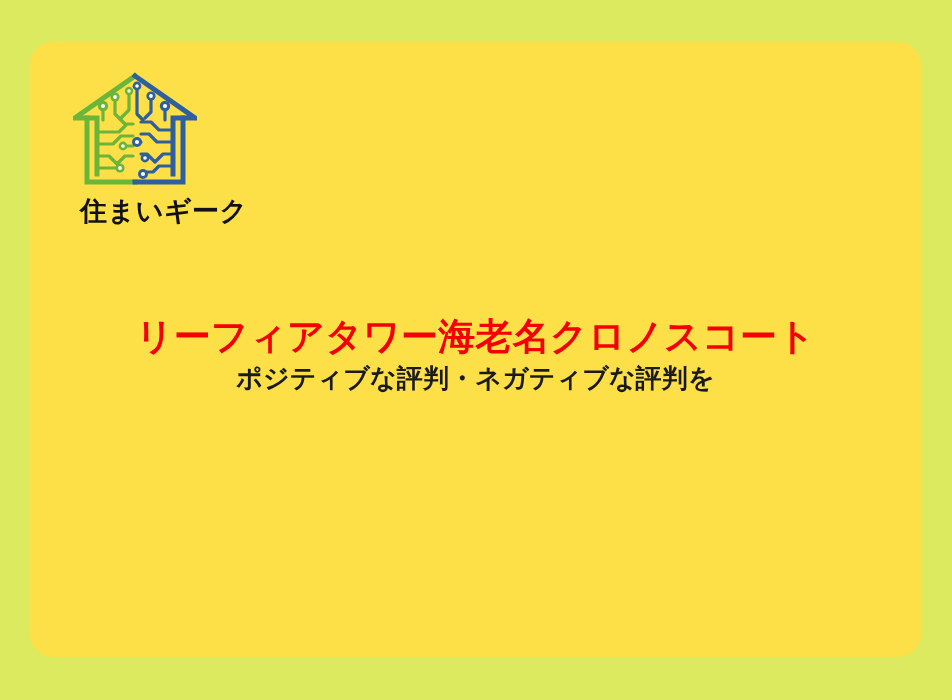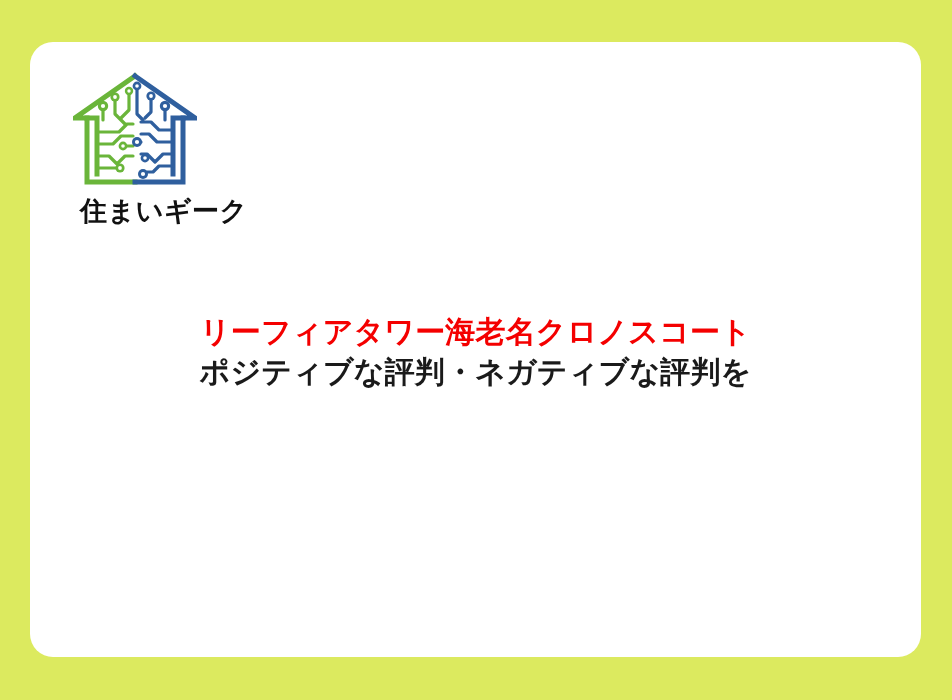--- a/index.html
+++ b/index.html
@@ -22,21 +22,21 @@
     background: #dcea5f;
   }
 
   
   #card {
     position: absolute;
     left: 30px;
     top: 42px;
     width: 891px;
     height: 615px;
-    background: #ffffff;
+    background: #fde047;
     border-radius: 23px;
     box-sizing: border-box;
   }
 
   
   #brand {
     position: absolute;
     left: 25px;
     top: 28px;
     width: 230px;
@@ -60,29 +60,29 @@
 
   
   #headline {
     position: absolute;
     left: 0;
     top: 270px;
     width: 891px;
     text-align: center;
   }
   .hl-line {
-    font-size: 30px;
+    font-size: 26px;
     font-weight: bold;
     line-height: 1.33;
     letter-spacing: 0.005em;
     white-space: nowrap;
   }
   .hl-accent {
     color: #f40000;
-    font-size: 30px;
+    font-size: 37px;
   }
   .hl-body {
     color: #1a1a1a;
   }
 </style>
 </head>
 <body>
 
 <div id="slide">
 

